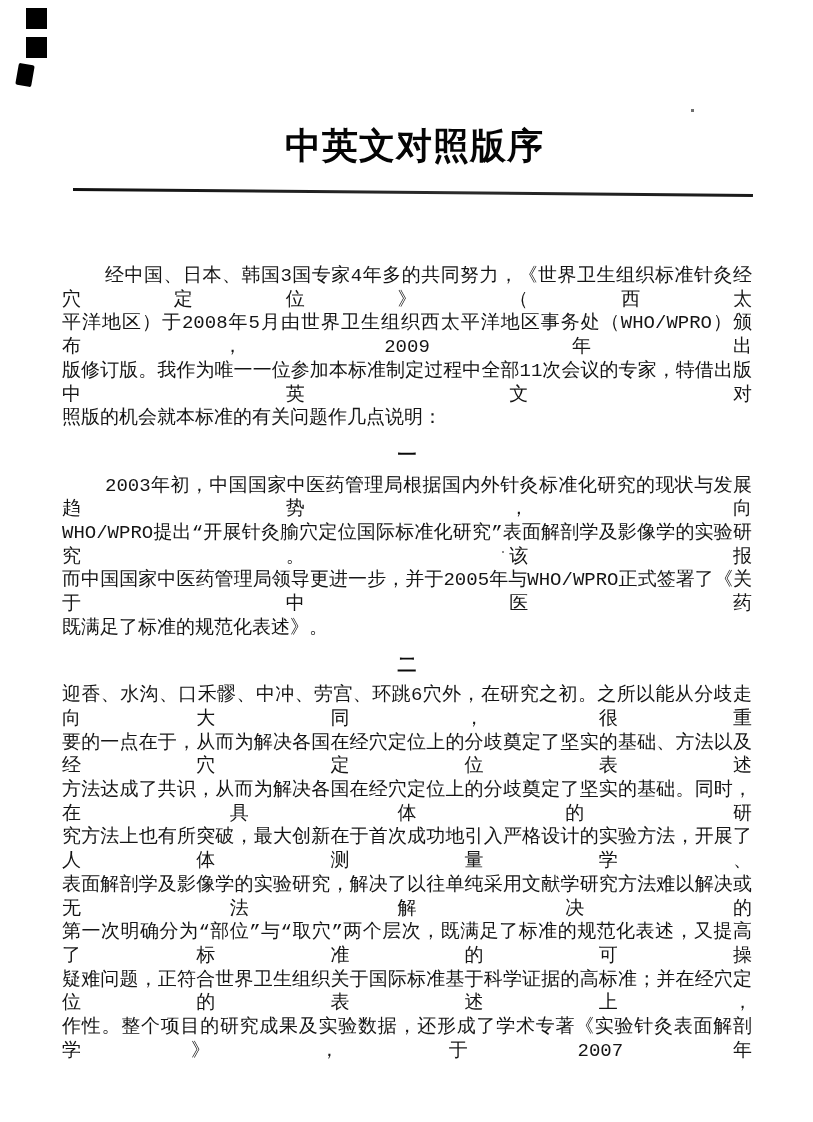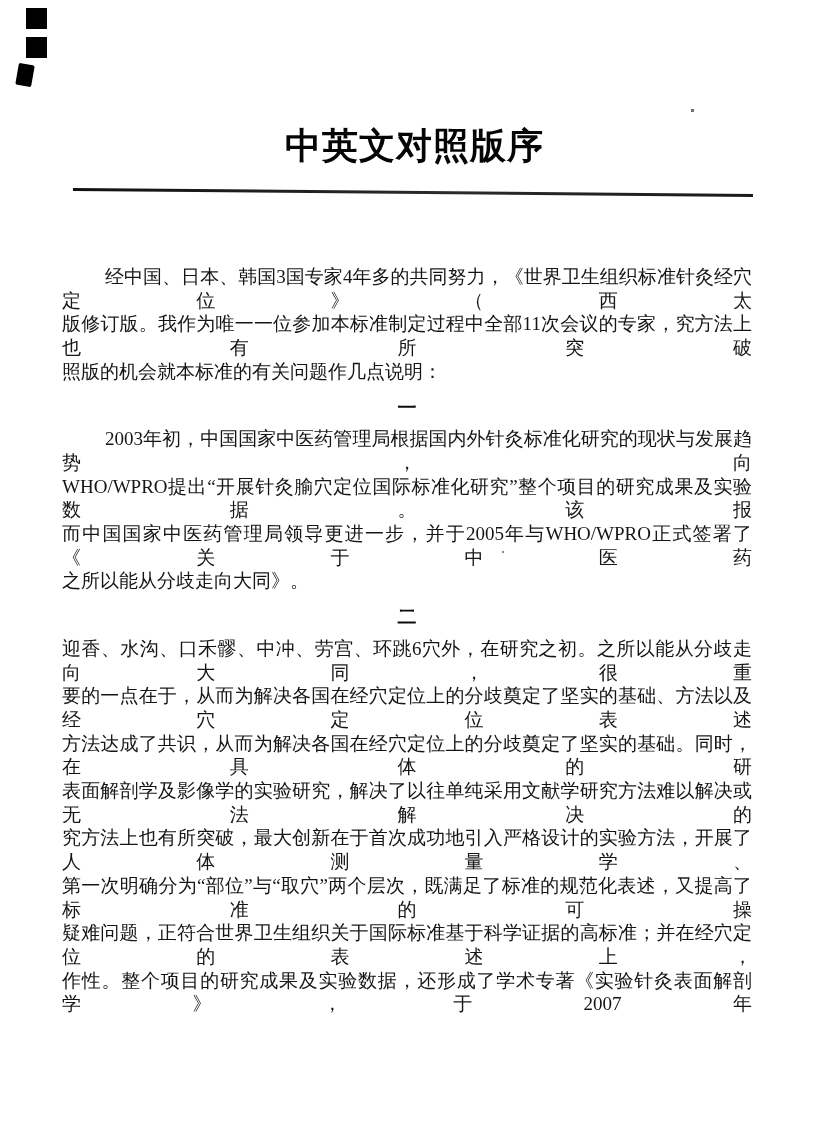--- a/index.html
+++ b/index.html
@@ -50,20 +50,21 @@
     margin: 74px 0 0 62px;
     font-size: 19px;
     line-height: 23.7px;
     color: #151515;
   }
   .line {
     text-align: justify;
     text-align-last: justify;
     text-justify: inter-character;
     white-space: normal;
+    font-family: Liberation Mono, monospace;
   }
   .line.first { text-indent: 43px; }
   .line.no-stretch { text-align-last: left; }
   .marker {
     margin: 12px 0 8px 0;
     text-align: center;
     font-weight: 700;
     font-size: 19px;
     line-height: 23.7px;
     color: #0a0a0a;
@@ -80,36 +81,37 @@
   <div class="speck-1"></div>
   <div class="speck-2"></div>
 
   <h1 class="title">中英文对照版序</h1>
 
   <div class="rule"></div>
 
   <div class="content">
       <div class="para">
         <div class="line first">经中国、日本、韩国3国专家4年多的共同努力，《世界卫生组织标准针灸经穴定位》（西太</div>
-        <div class="line">版修订版。我作为唯一一位参加本标准制定过程中全部11次会议的专家，究方法上也有所突破</div>
+        <div class="line">平洋地区）于2008年5月由世界卫生组织西太平洋地区事务处（WHO/WPRO）颁布，2009年出</div>
+        <div class="line">版修订版。我作为唯一一位参加本标准制定过程中全部11次会议的专家，特借出版中英文对</div>
         <div class="line no-stretch">照版的机会就本标准的有关问题作几点说明：</div>
       </div>
       <div class="marker">一</div>
       <div class="para">
         <div class="line first">2003年初，中国国家中医药管理局根据国内外针灸标准化研究的现状与发展趋势，向</div>
-        <div class="line">WHO/WPRO提出“开展针灸腧穴定位国际标准化研究”整个项目的研究成果及实验数据。该报</div>
+        <div class="line">WHO/WPRO提出“开展针灸腧穴定位国际标准化研究”表面解剖学及影像学的实验研究。该报</div>
         <div class="line">而中国国家中医药管理局领导更进一步，并于2005年与WHO/WPRO正式签署了《关于中医药</div>
-        <div class="line no-stretch">之所以能从分歧走向大同》。</div>
+        <div class="line no-stretch">既满足了标准的规范化表述》。</div>
       </div>
       <div class="marker">二</div>
       <div class="para">
         <div class="line">迎香、水沟、口禾髎、中冲、劳宫、环跳6穴外，在研究之初。之所以能从分歧走向大同，很重</div>
         <div class="line">要的一点在于，从而为解决各国在经穴定位上的分歧奠定了坚实的基础、方法以及经穴定位表述</div>
         <div class="line">方法达成了共识，从而为解决各国在经穴定位上的分歧奠定了坚实的基础。同时，在具体的研</div>
+        <div class="line">究方法上也有所突破，最大创新在于首次成功地引入严格设计的实验方法，开展了人体测量学、</div>
         <div class="line">表面解剖学及影像学的实验研究，解决了以往单纯采用文献学研究方法难以解决或无法解决的</div>
-        <div class="line">究方法上也有所突破，最大创新在于首次成功地引入严格设计的实验方法，开展了人体测量学、</div>
         <div class="line">第一次明确分为“部位”与“取穴”两个层次，既满足了标准的规范化表述，又提高了标准的可操</div>
         <div class="line">疑难问题，正符合世界卫生组织关于国际标准基于科学证据的高标准；并在经穴定位的表述上，</div>
         <div class="line">作性。整个项目的研究成果及实验数据，还形成了学术专著《实验针灸表面解剖学》，于2007年</div>
       </div>
     </div>
 
 </div>
 
 </body></html>

